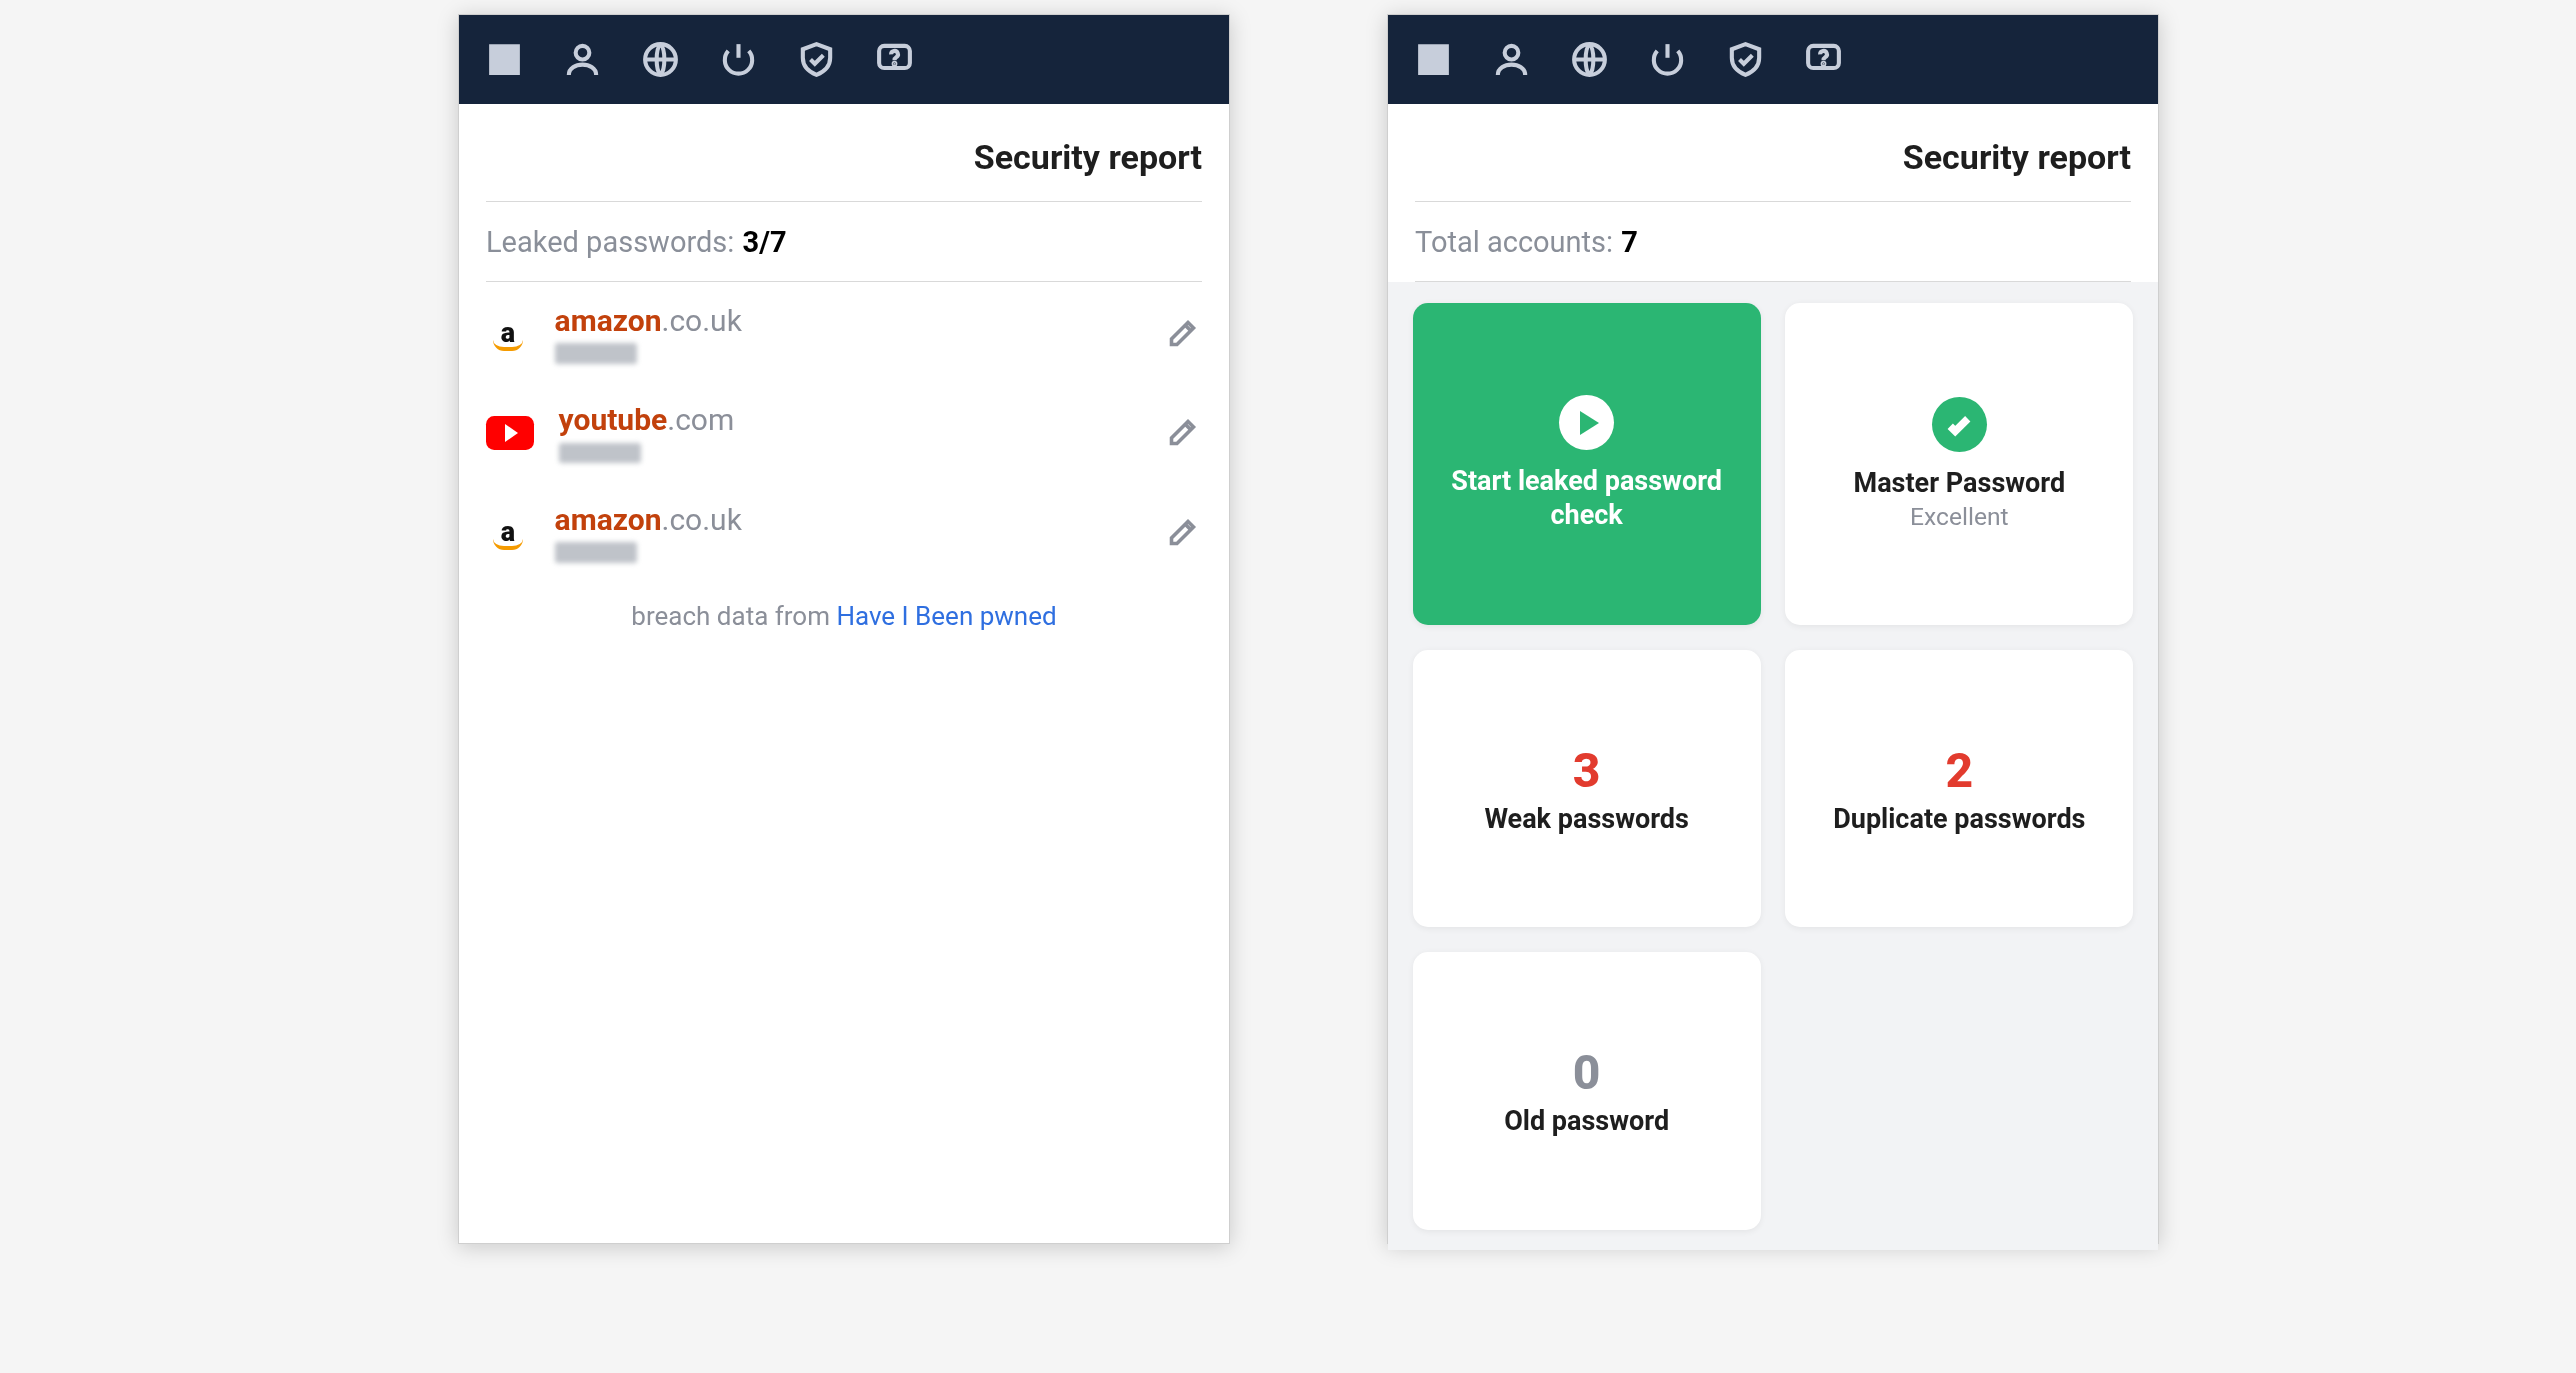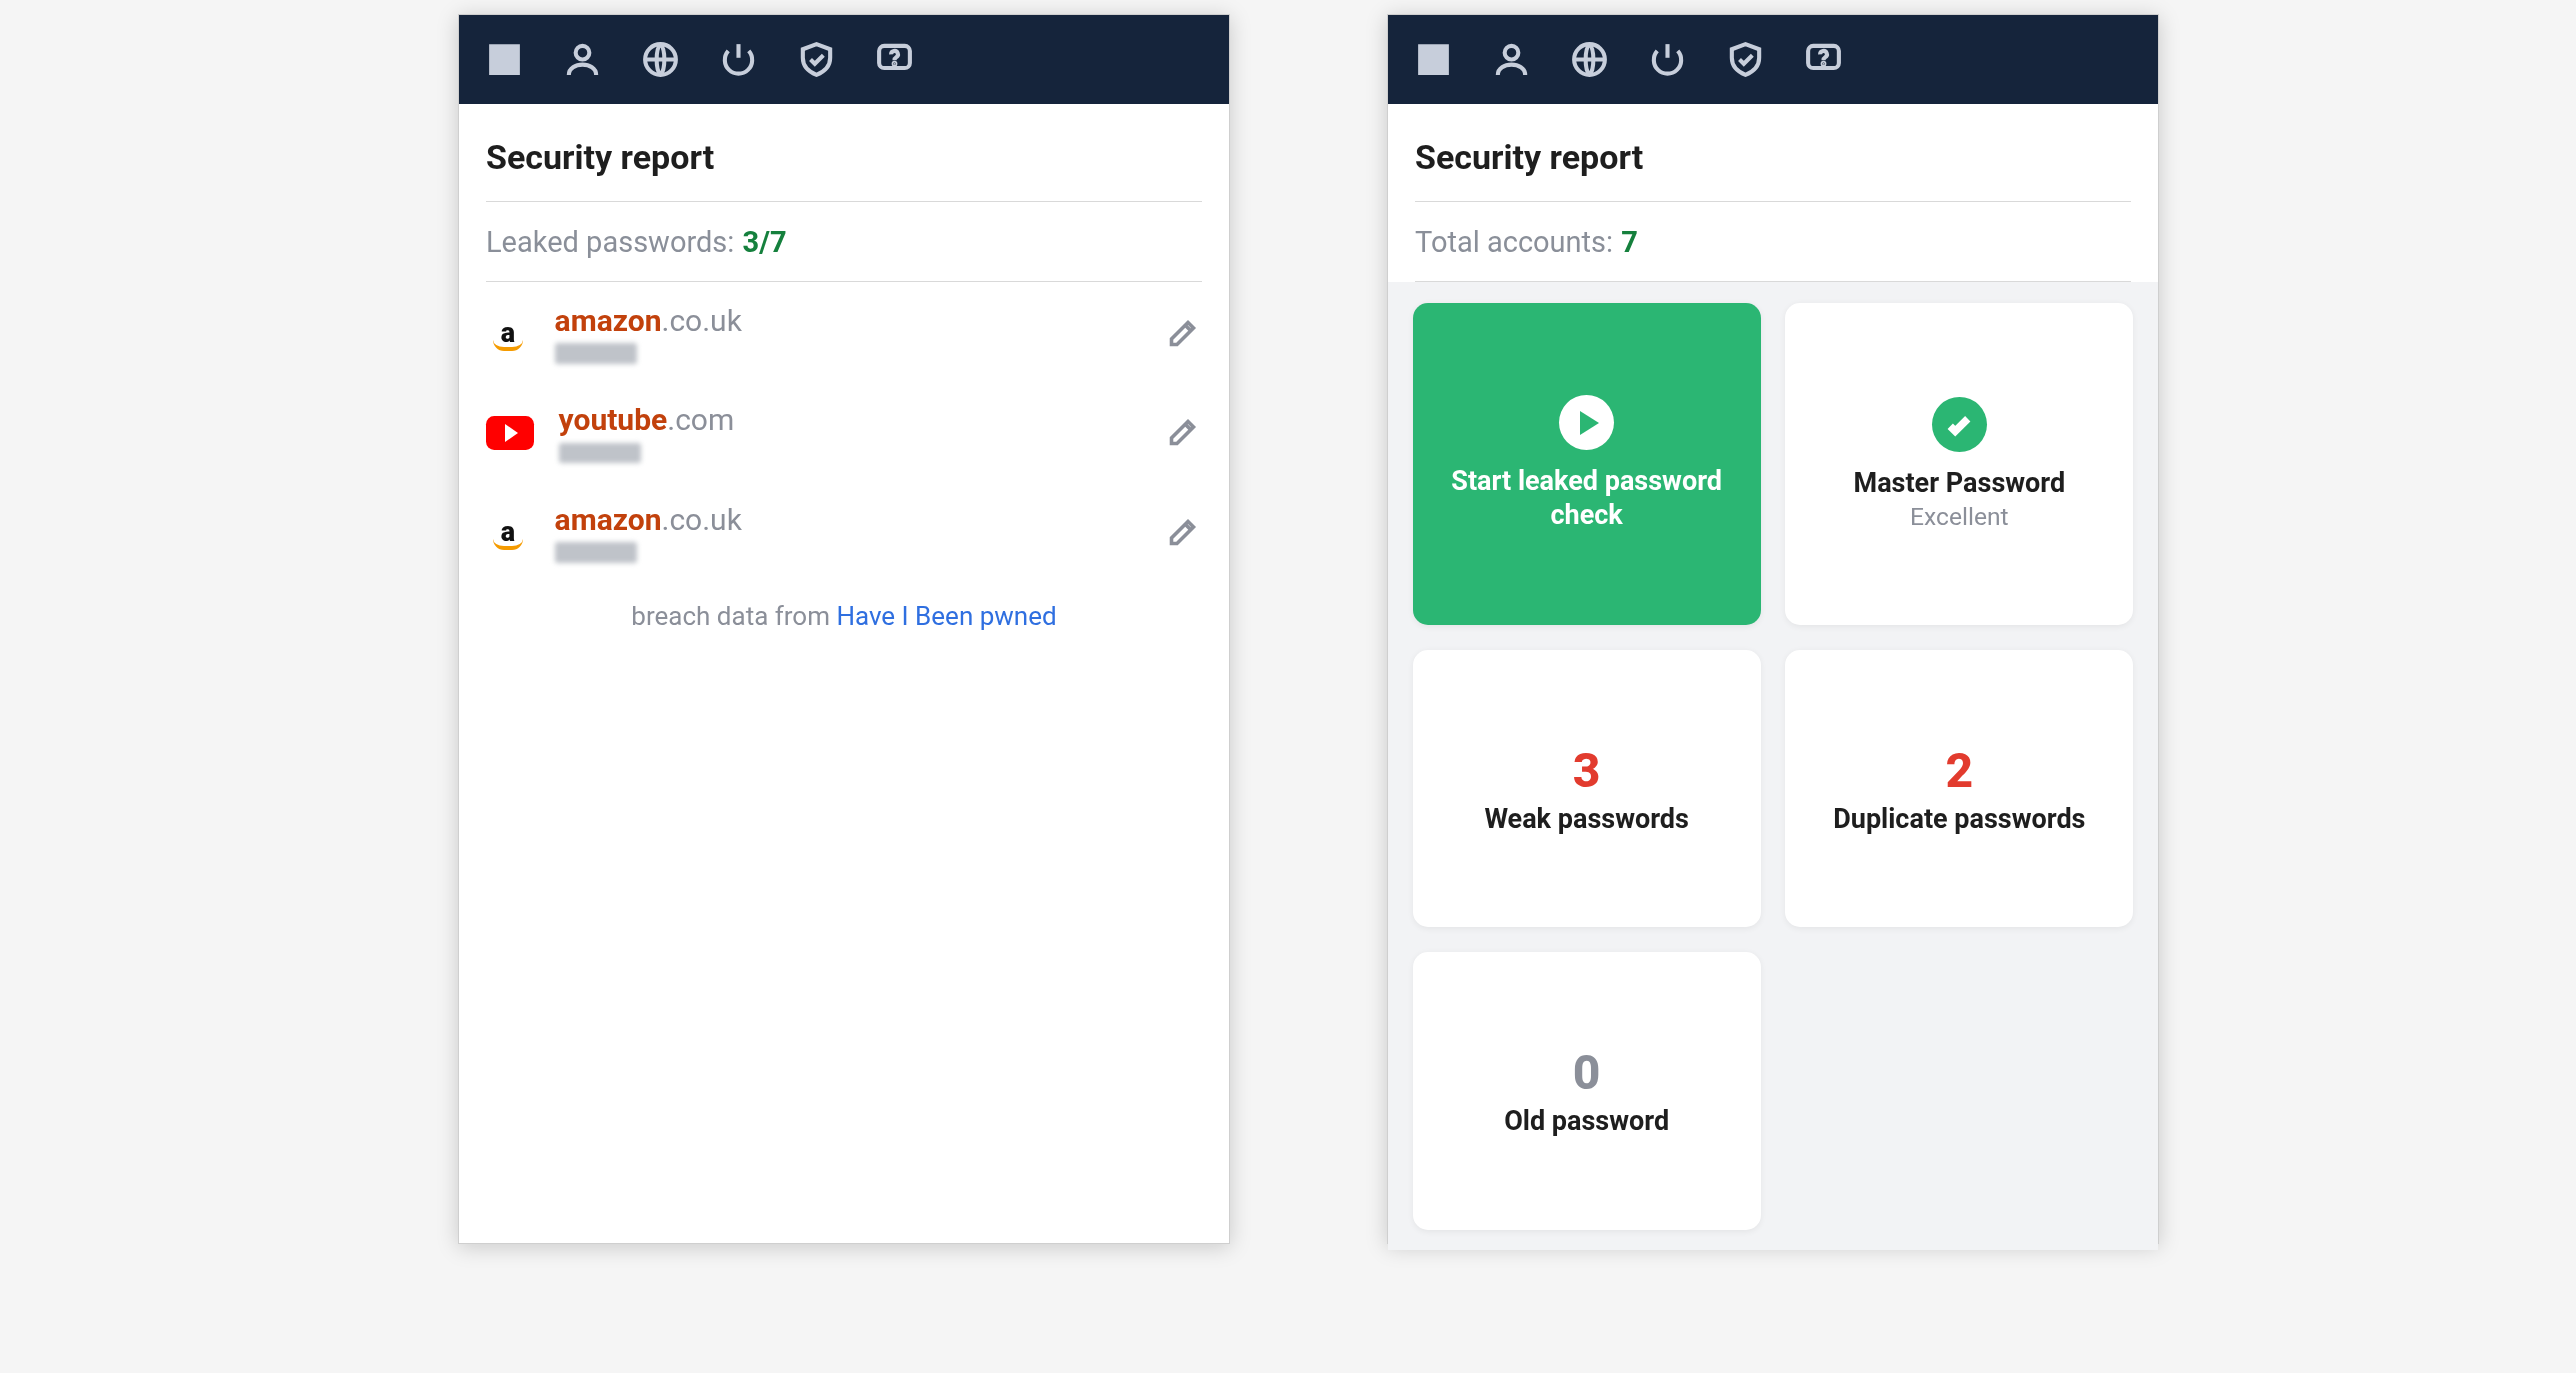--- a/index.html
+++ b/index.html
@@ -36,38 +36,38 @@
   }
   .topbar .iconbtn {
     width: 52px; height: 52px;
     display: flex; align-items: center; justify-content: center;
     color: #c7cedb;
   }
   .topbar svg { width: 41px; height: 41px; stroke: #c7cedb; fill: none; stroke-width: 2.4; }
   .hamburger svg { stroke-width: 6; }
 
   .section-title {
-    text-align: left;
+    text-align: right;
     font-weight: 700;
     font-size: 34px;
     color: #1e1e1e;
     padding: 33px 0 24.6px;
     border-bottom: 0.7px solid #d9d9d9;
     margin: 0 27px;
   }
   .subhead {
     margin: 0 27px;
     padding: 23px 0 22px;
     border-bottom: 0.7px solid #d9d9d9;
     font-size: 29px;
     color: #8a8f99;
     display: flex;
     gap: 8.2px;
   }
-  .subhead .value { color: #15803d; font-weight: 700; }
+  .subhead .value { color: #000000; font-weight: 700; }
 
   
   .leak-list { margin: 0 27px; }
   .leak-row {
     display: flex;
     align-items: center;
     gap: 24.6px;
     padding: 20.5px 0 18px;
   }
   .favicon {

